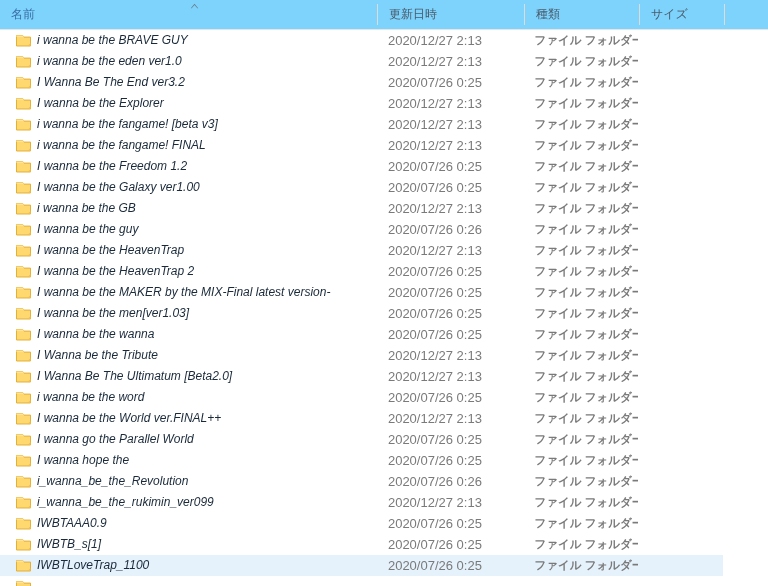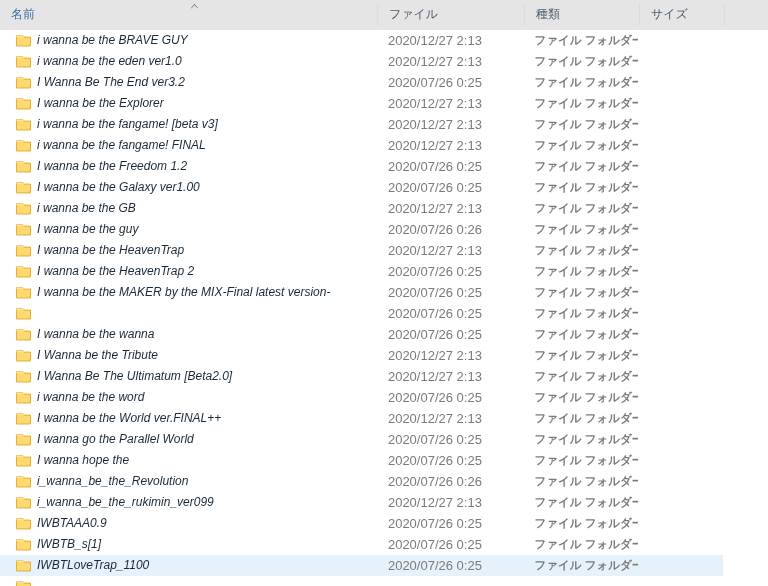--- a/index.html
+++ b/index.html
@@ -20,21 +20,21 @@
     width: 768px;
     height: 586px;
     background: #ffffff;
     box-sizing: border-box;
   }
 
   
   .col-header {
     position: relative;
     height: 29px;
-    background: #e5e5e5;
+    background: #7dd3fc;
     border-bottom: 1px solid #e5e5e5;
     display: flex;
     align-items: flex-end;
   }
   .col {
     position: relative;
     height: 29px;
     display: flex;
     align-items: center;
     box-sizing: border-box;
@@ -155,21 +155,21 @@
 
     <div class="col col-name sorted">
       <span class="col-label">名前</span>
       <svg class="sort-caret" viewBox="0 0 9 6">
         <path d="M4.5 0.8 L8.2 5.2 L7.3 5.2 L4.5 1.9 L1.7 5.2 L0.8 5.2 Z" fill="#6b7a8a"></path>
       </svg>
       <span class="col-sep"></span>
     </div>
 
     <div class="col col-date">
-      <span class="col-label">ファイル</span>
+      <span class="col-label">更新日時</span>
       <span class="col-sep"></span>
     </div>
 
     <div class="col col-type">
       <span class="col-label">種類</span>
       <span class="col-sep"></span>
     </div>
 
     <div class="col col-size">
       <span class="col-label">サイズ</span>
@@ -349,20 +349,21 @@
         <div class="cell cell-type">ファイル フォルダー</div>
         <div class="cell cell-size"></div>
       </div>
       <div class="row">
         <div class="cell cell-name">
           <svg class="folder-icon" viewBox="0 0 15 13">
             <path d="M0.5 1.5 h6.2 l1.3 1.6 h6.5 v8.9 h-14 Z" fill="#ffd970" stroke="#e0a92a" stroke-width="0.9"></path>
             <path d="M0.5 1.5 h6.2 l1.3 1.6 h-7.5 Z" fill="#ffe49a" stroke="none"></path>
             <path d="M11.6 12.0 h2.9 v-2.9 Z" fill="#f2c04a" stroke="none"></path>
           </svg>
+          <span class="name-text">I wanna be the men[ver1.03]</span>
         </div>
         <div class="cell cell-date">2020/07/26 0:25</div>
         <div class="cell cell-type">ファイル フォルダー</div>
         <div class="cell cell-size"></div>
       </div>
       <div class="row">
         <div class="cell cell-name">
           <svg class="folder-icon" viewBox="0 0 15 13">
             <path d="M0.5 1.5 h6.2 l1.3 1.6 h6.5 v8.9 h-14 Z" fill="#ffd970" stroke="#e0a92a" stroke-width="0.9"></path>
             <path d="M0.5 1.5 h6.2 l1.3 1.6 h-7.5 Z" fill="#ffe49a" stroke="none"></path>

